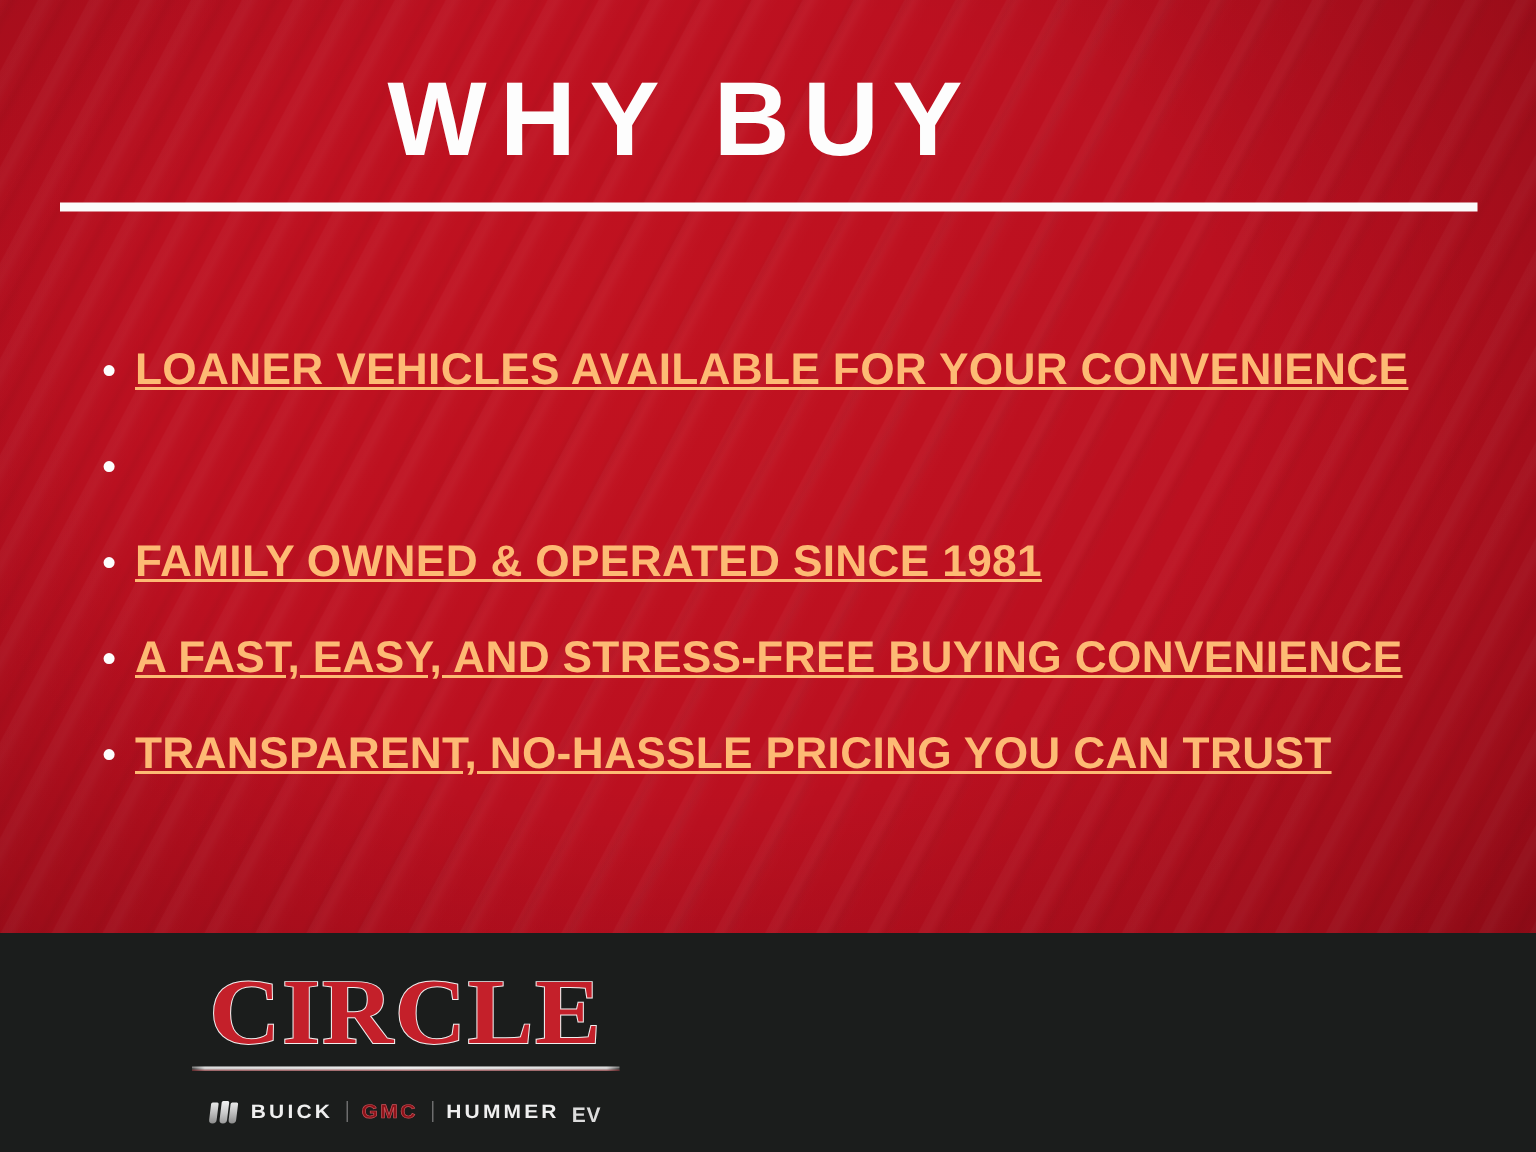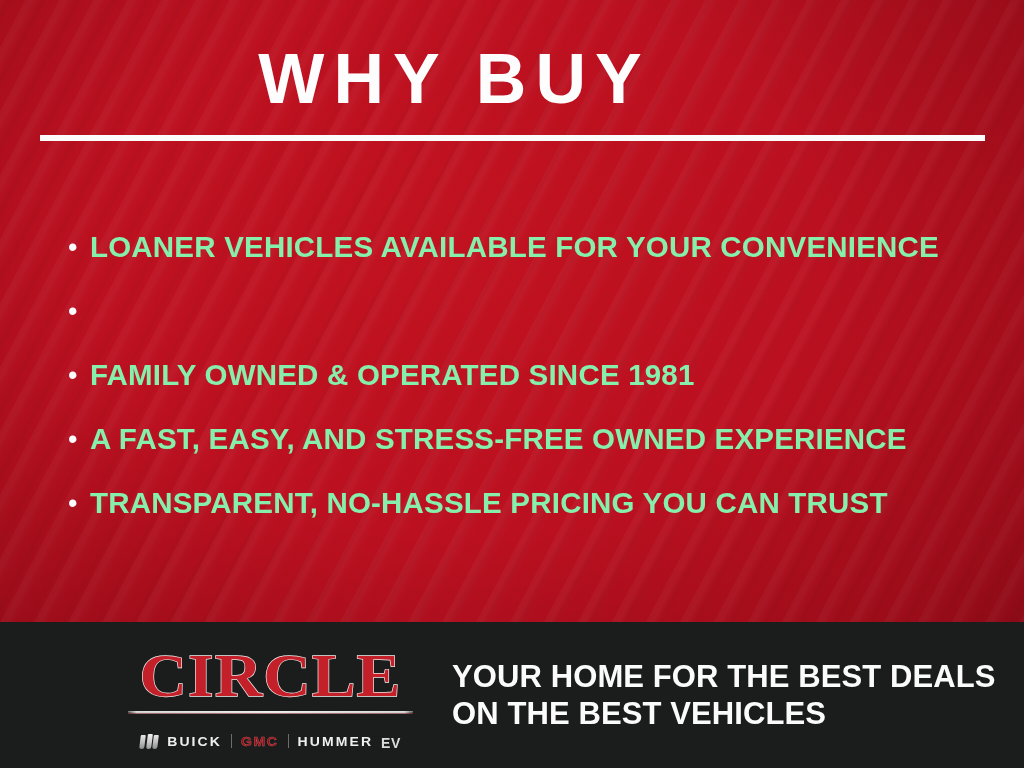--- a/index.html
+++ b/index.html
@@ -118,29 +118,30 @@
     width: 26px;
     flex: 0 0 26px;
     color: #fdfdfd;
     font-size: 27px;
     line-height: 1;
     text-align: left;
     padding-left: 4px;
     box-sizing: border-box;
   }
   .bullet-text {
-    color: #86efac;
+    color: #fdba74;
     font-family: "Liberation Sans", sans-serif;
     font-size: 29.5px;
     font-weight: bold;
     letter-spacing: 0.2px;
     line-height: 1;
     white-space: nowrap;
     transform: scaleX(1.0);
     transform-origin: left center;
+    text-decoration: underline;
   }
 
   
   .footer {
     position: absolute;
     left: 0;
     top: 622px;
     width: 1024px;
     height: 146px;
     background: #1b1d1c;
@@ -282,21 +283,21 @@
       <span class="bullet-dot">•</span>
     </div>
 
     <div class="bullet-row">
       <span class="bullet-dot">•</span>
       <span class="bullet-text">FAMILY OWNED &amp; OPERATED SINCE 1981</span>
     </div>
 
     <div class="bullet-row">
       <span class="bullet-dot">•</span>
-      <span class="bullet-text">A FAST, EASY, AND STRESS-FREE OWNED EXPERIENCE</span>
+      <span class="bullet-text">A FAST, EASY, AND STRESS-FREE BUYING CONVENIENCE</span>
     </div>
 
     <div class="bullet-row">
       <span class="bullet-dot">•</span>
       <span class="bullet-text">TRANSPARENT, NO-HASSLE PRICING YOU CAN TRUST</span>
     </div>
 
   </div>
 
   <div class="footer">
@@ -314,21 +315,17 @@
           </span>
           <span class="brand-word">BUICK</span>
           <span class="brand-sep"></span>
           <span class="brand-word gmc">GMC</span>
           <span class="brand-sep"></span>
           <span class="brand-word">HUMMER</span>
           <span class="brand-ev">EV</span>
         </div>
       </div>
 
-      <div class="tagline">
-        <div>YOUR HOME FOR THE BEST DEALS</div>
-        <div>ON THE BEST VEHICLES</div>
-      </div>
 
     </div>
   </div>
 
 </div>
 
 </body></html>

